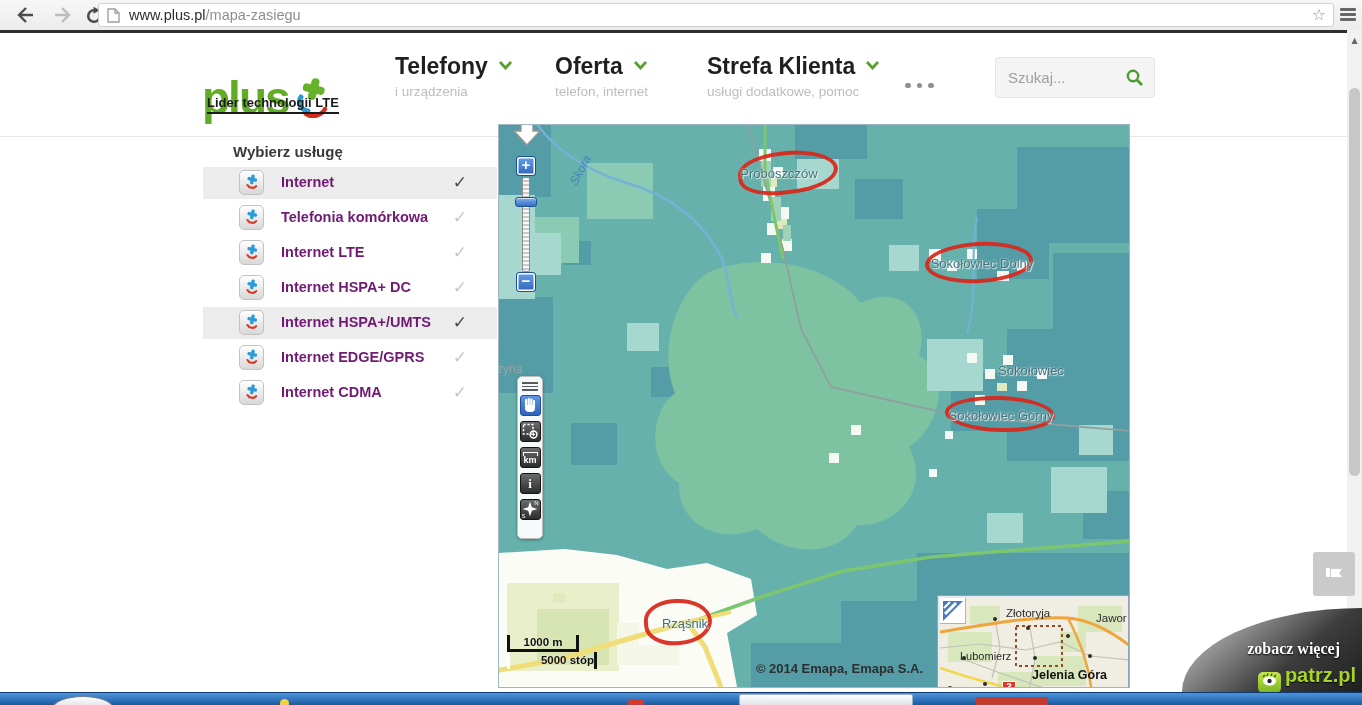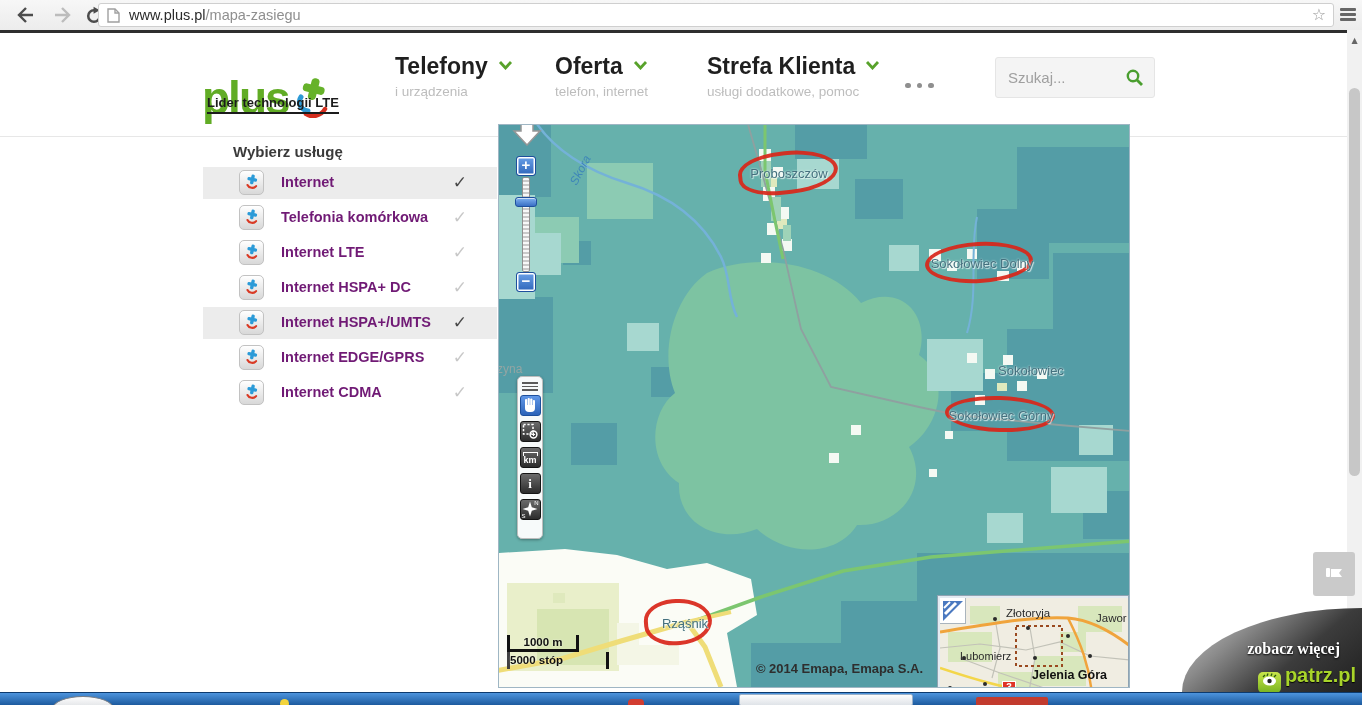--- a/index.html
+++ b/index.html
@@ -65,21 +65,21 @@
   .tool-grip i { display:block; height:1.6px; background:#5a5a5a; margin-bottom:2px; }
   .tool-btn { position:relative; margin:0 auto 5px; width:21px; height:21px; border-radius:3px; background:linear-gradient(#6b6b6b,#2c2c2c); border:1px solid #151515; cursor:pointer; text-align:center; }
   .tool-btn.active { background:linear-gradient(#5f97e8,#2c63b8); border-color:#1d4f9c; }
   .km-rule { margin:4px auto 0; width:15px; height:4px; border-left:1.6px solid #fff; border-right:1.6px solid #fff; border-top:1.6px solid #fff; }
   .km-txt { display:block; margin-top:-1px; color:#fff; font-size:9px; font-weight:700; line-height:10px; }
   .info-txt { color:#fff; font-size:13px; font-weight:700; font-family:"Liberation Serif",serif; line-height:19px; }
   .cmp-n { position:absolute; right:1px; top:0; font-size:6px; color:#fff; }
   .cmp-s { position:absolute; left:1px; bottom:0; font-size:6px; color:#fff; }
   .scale { position:absolute; left:8px; top:510px; font-size:11.5px; font-weight:700; color:#101010; text-shadow:0 0 2px rgba(255,255,255,.7); }
   .scale-m { width:72px; height:17px; line-height:15px; text-align:center; border-left:3px solid #111; border-right:3px solid #111; border-bottom:3px solid #111; }
-  .scale-ft { width:102px; height:17px; line-height:17px; text-align:left; border-left:3px solid #404040; border-right:3px solid #111; }
+  .scale-ft { width:90px; height:17px; line-height:17px; text-align:right; border-left:3px solid #ffffff; border-right:3px solid #111; }
   .copyright { position:absolute; left:200px; top:536px; width:224px; text-align:right; font-size:13px; font-weight:700; color:#2e2e2e; }
 
   
   .minimap { position:absolute; left:439px; top:460px; width:190px; height:99px; background:#f0ede2; border:2px solid #e4ebf2; outline:1px solid #8fa3b2;margin-top:11px; }
   .mm-lab { position:absolute; font-size:11px; color:#2b2b2b; white-space:nowrap; }
   .mm-md { font-size:11.5px; }
   .mm-bold { font-size:12.5px; font-weight:700; color:#111; }
   .mm-badge { position:absolute; left:62px; top:83px; width:14px; height:14px; background:#e03428; border:1px solid #fff; color:#fff; font-size:10px; font-weight:700; text-align:center; line-height:12px; }
   .mm-corner { position:absolute; left:0; top:0; width:26px; height:26px; background:#fff; border-right:1px solid #aab4bd; border-bottom:1px solid #aab4bd; cursor:pointer; }
 
@@ -339,21 +339,21 @@
     <path d="M190,498 L262,472 L344,446 L432,432 L632,416" stroke="#7cc66f" stroke-width="3.5" fill="none"></path>
     <path d="M-4,546 L62,534 L122,516 L188,497" stroke="#efdd78" stroke-width="5" fill="none"></path>
     <path d="M188,497 L206,522 L222,562" stroke="#efdd78" stroke-width="5" fill="none"></path>
     <path d="M188,497 L232,487" stroke="#efdd78" stroke-width="4" fill="none"></path>
   </svg>
 
   <div class="annot">
     <span class="river-lab">Skora</span>
     <span class="edge-lab">zyna</span>
   <div class="red-circle" style="left: 239px; top: 26px; width: 100px; height: 43px; transform: rotate(-6deg); border-radius: 48% 55% 52% 45%;"></div>
-      <span class="place" style="left: 290px; top: 48px;">Proboszczów</span>
+      <span class="place" style="left: 280px; top: 48px;">Proboszczów</span>
       <div class="red-circle" style="left: 426px; top: 117px; width: 108px; height: 41px; transform: rotate(-3deg); border-radius: 50%;"></div>
       <span class="place" style="left: 483px; top: 138px;">Sokołowiec Dolny</span>
       <span class="place" style="left: 532px; top: 245px;">Sokołowiec</span>
       <div class="red-circle" style="left: 446px; top: 271px; width: 110px; height: 36px; transform: rotate(2deg); border-radius: 50%;"></div>
       <span class="place" style="left: 502px; top: 290px;">Sokołowiec Górny</span>
       <div class="red-circle" style="left: 145px; top: 474px; width: 68px; height: 46px; transform: rotate(-4deg); border-radius: 46% 54% 52% 48%;"></div>
       <span class="place" style="left: 186px; top: 498px;">Rząśnik</span>
     </div>
 
   <svg class="pan-arrow" width="32" height="28" viewBox="0 0 32 28">

